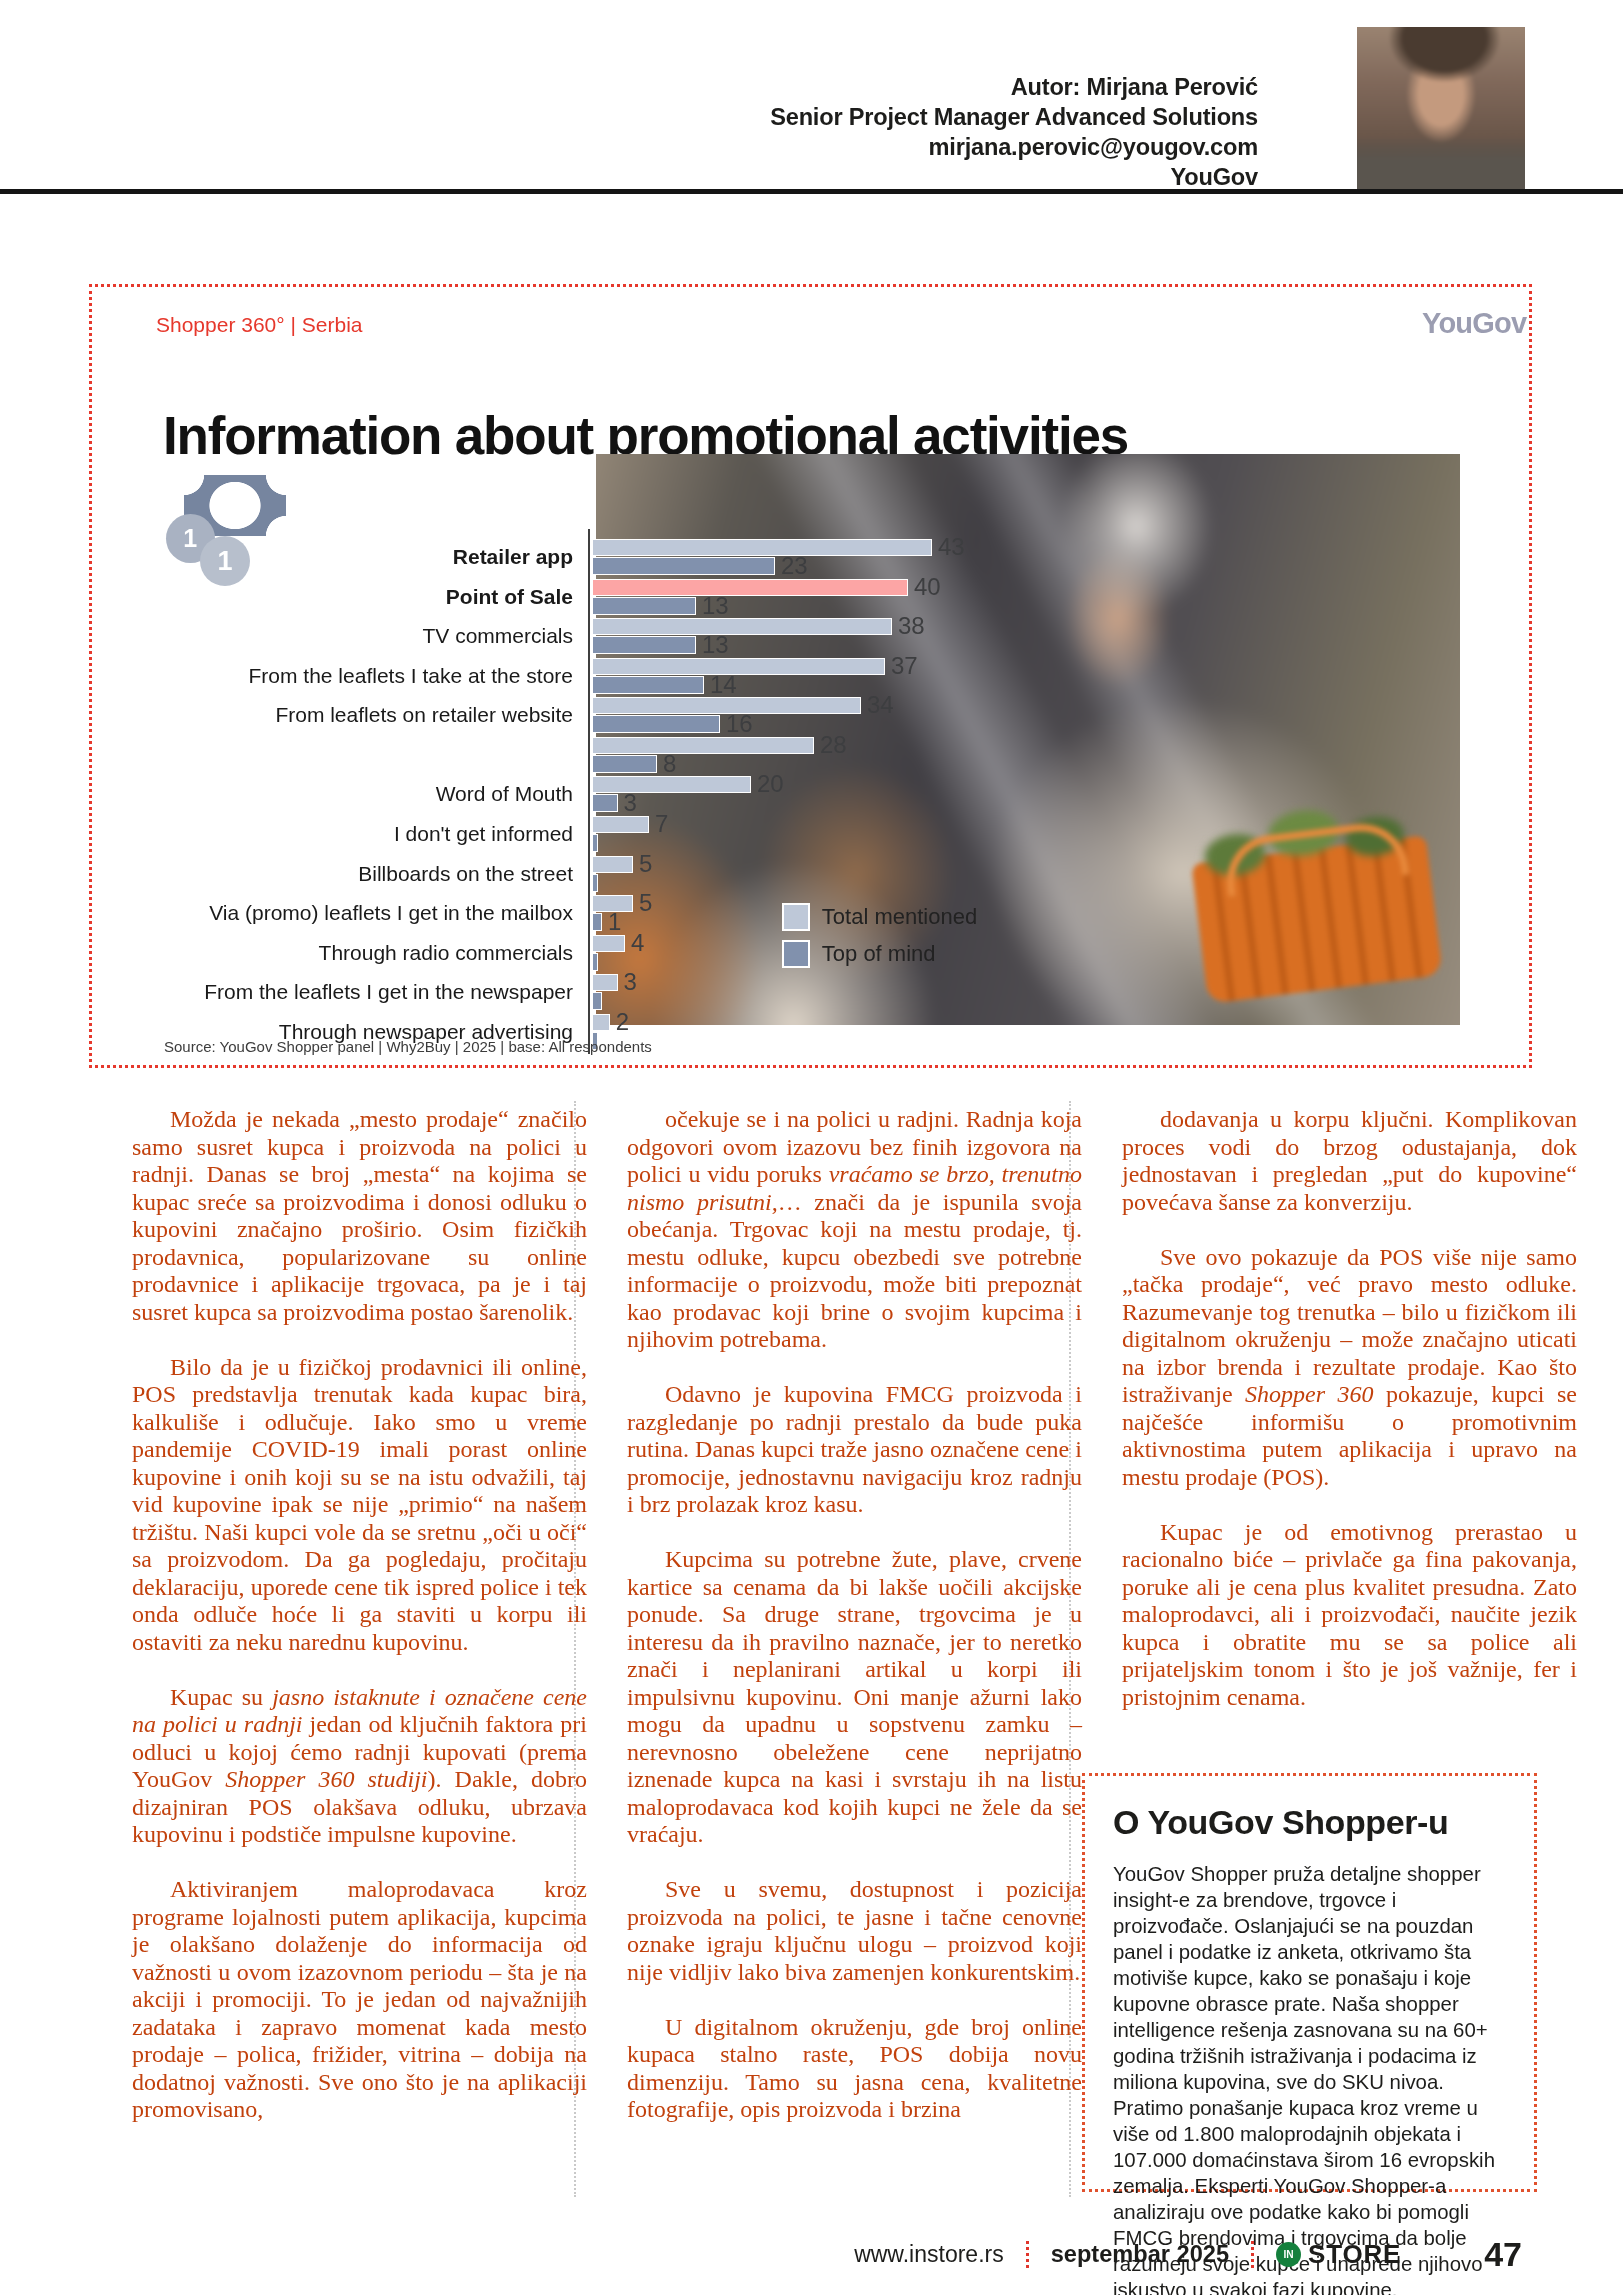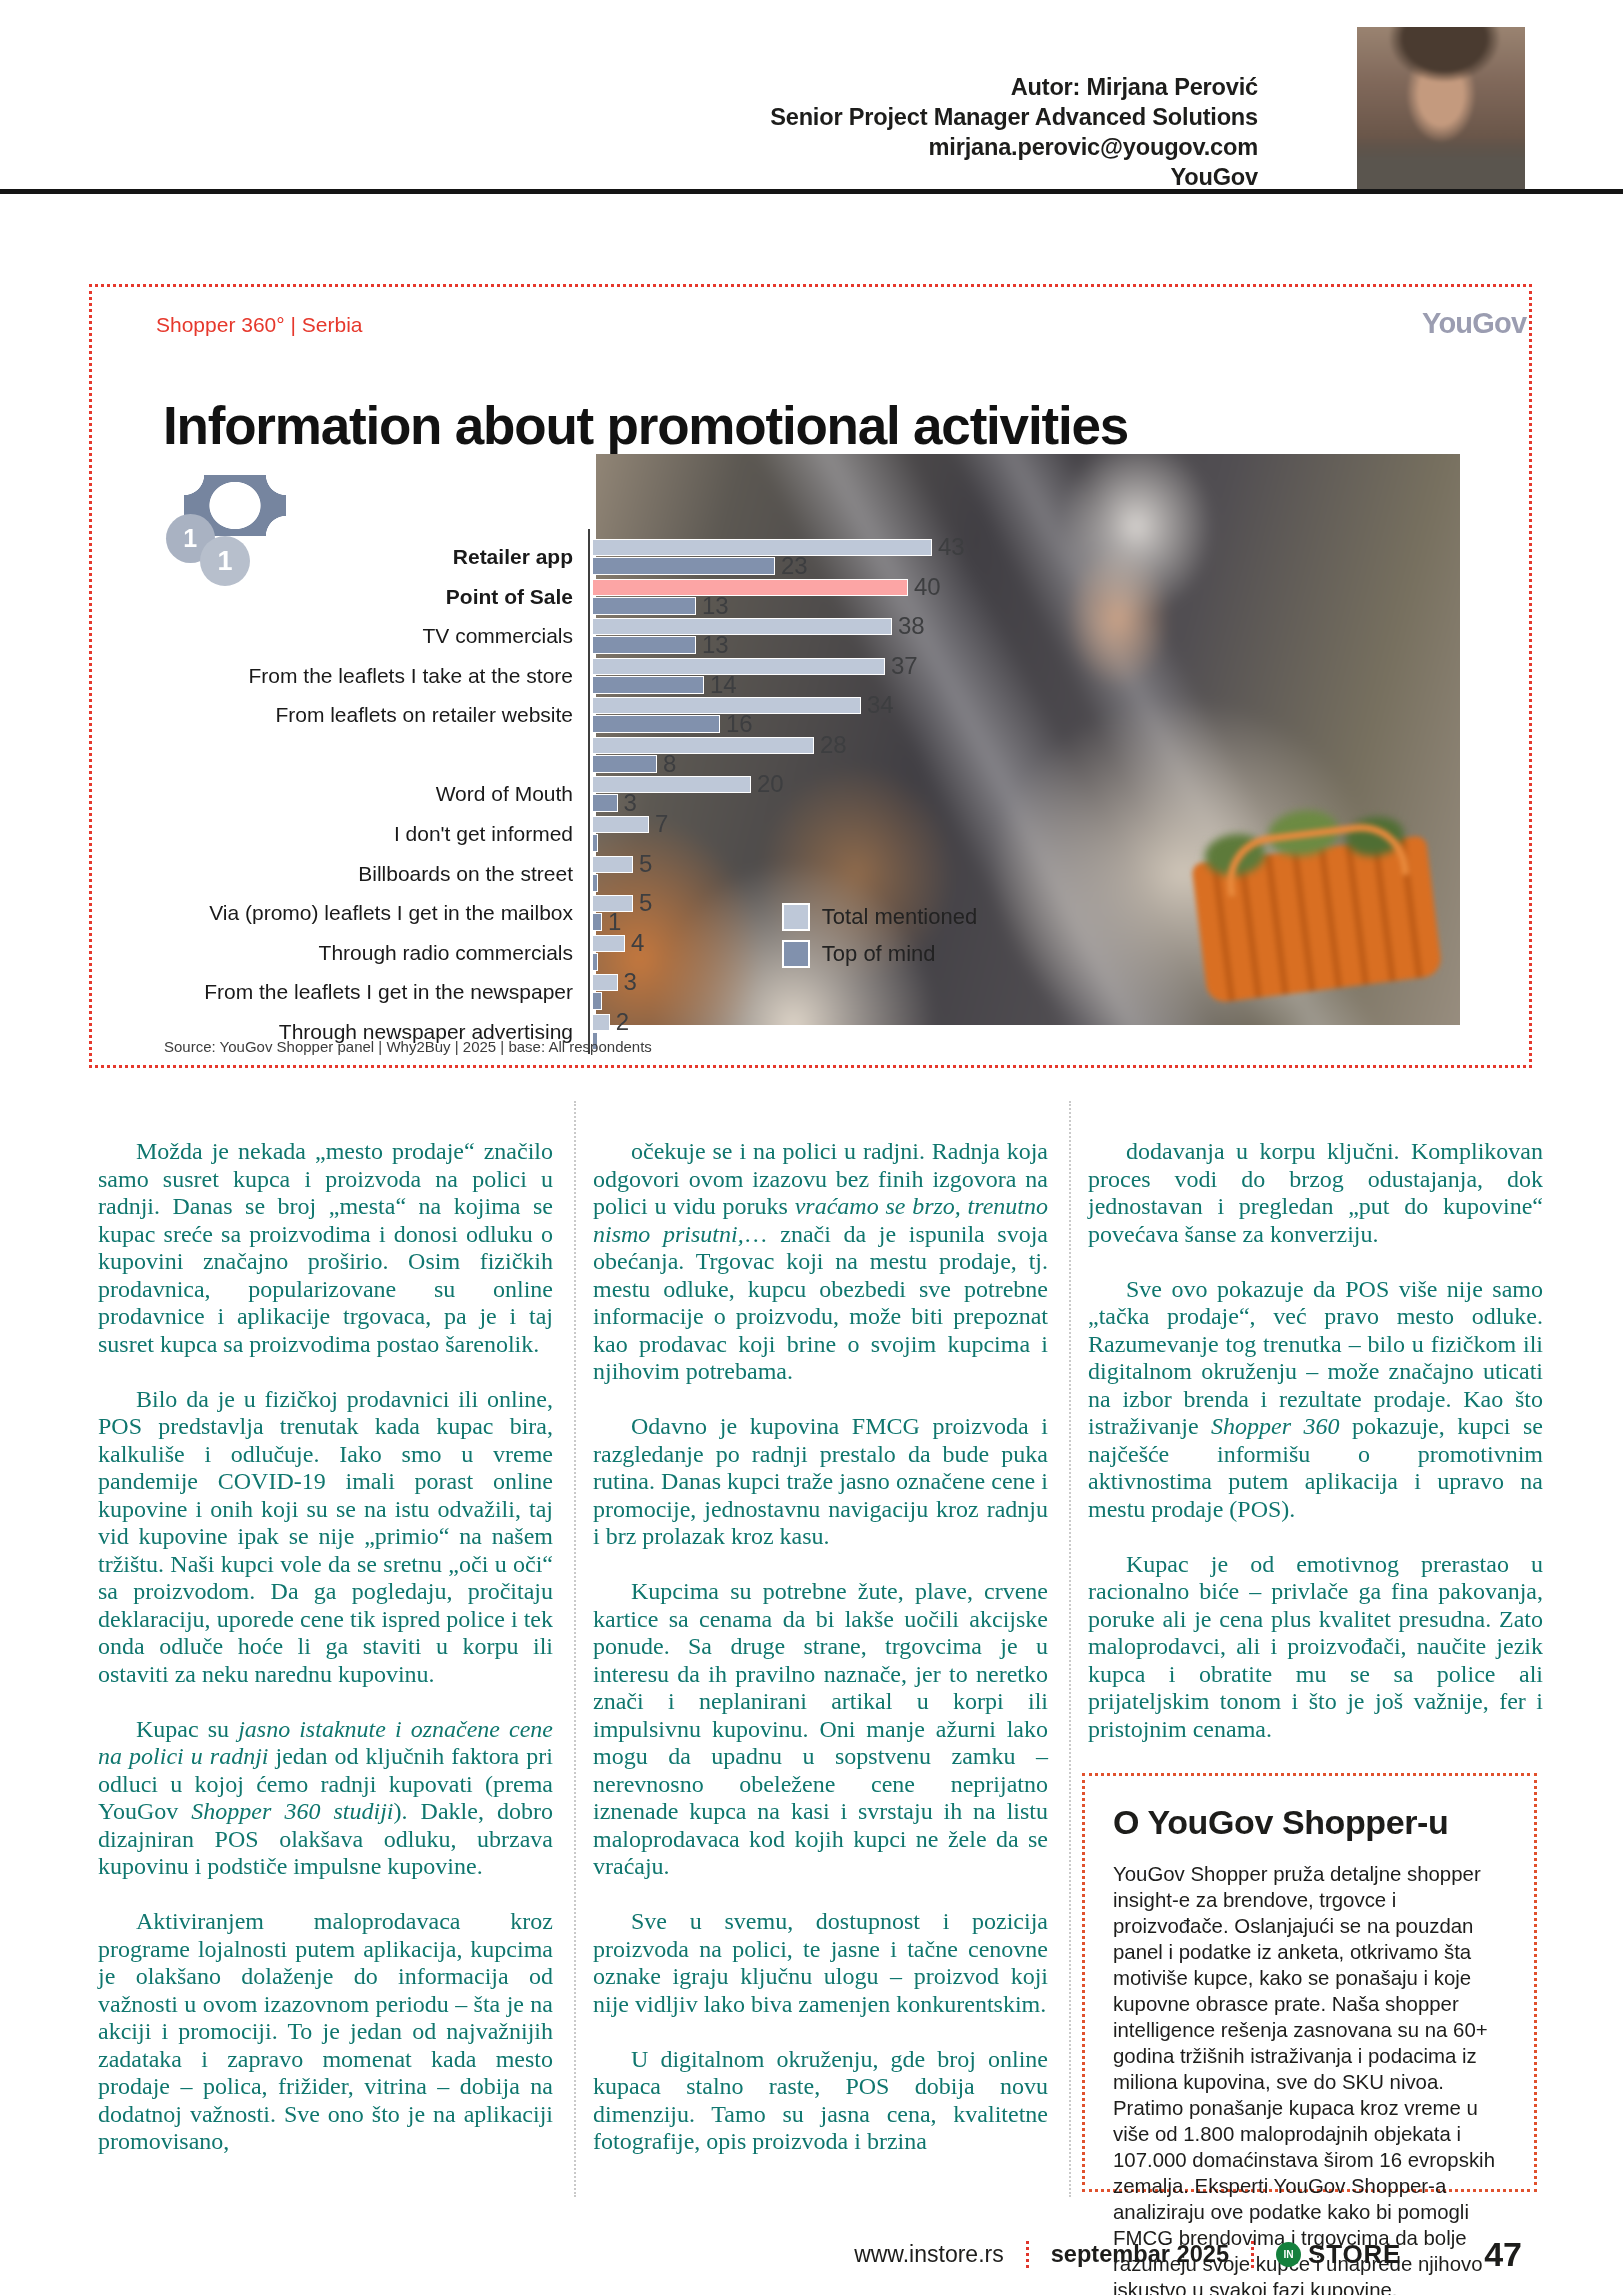--- a/index.html
+++ b/index.html
@@ -16,21 +16,21 @@
         radial-gradient(49px 68px at 50% 42%, #c49a7e 0 45%, rgba(196,154,126,0) 72%),
         linear-gradient(0deg, #5a554e 0 20%, rgba(90,85,78,0) 34%),
         linear-gradient(180deg,#9c8673 0%,#80685a 35%,#6b574a 65%,#4e443c 100%);}
   .header-rule{position:absolute;left:0;top:189px;width:1623px;height:4.7px;background:#151515;}
 
   
   .card{position:absolute;left:89px;top:284px;width:1443px;height:784px;
         border:3.9px dotted #e6382c;box-sizing:border-box;background:#fff;}
   .kicker{position:absolute;left:64px;top:26px;font-size:21px;color:#e6382c;}
   .ylogo{position:absolute;left:1330px;top:20.4px;font-size:29px;font-weight:bold;color:#9b9db1;letter-spacing:-0.8px;}
-  .card-title{position:absolute;left:71px;top:108px;margin:0;font-size:53px;line-height:61px;
+  .card-title{position:absolute;left:71px;top:118px;margin:0;font-size:53px;line-height:61px;
               font-weight:bold;color:#121212;letter-spacing:-1.2px;}
 
   
   .money{position:absolute;left:72px;top:183px;width:181px;height:126px;}
   .note{position:absolute;left:20.4px;top:4.7px;width:102px;height:61px;
         background:
           radial-gradient(circle 20.4px at 0 0, #fff 97%, rgba(255,255,255,0)),
           radial-gradient(circle 20.4px at 100% 0, #fff 97%, rgba(255,255,255,0)),
           radial-gradient(circle 20.4px at 0 100%, #fff 97%, rgba(255,255,255,0)),
           radial-gradient(circle 20.4px at 100% 100%, #fff 97%, rgba(255,255,255,0)),
@@ -76,22 +76,22 @@
   .bar.s0{top:1.6px;}
   .bar.s1{top:20.4px;}
   .bval{position:absolute;left:100%;margin-left:7px;top:50%;transform:translateY(-50%);
         font-size:24px;color:#3d3e40;white-space:nowrap;}
   .legend{position:absolute;left:690px;top:616px;display:flex;flex-direction:column;gap:9.4px;}
   .litem{display:flex;align-items:center;gap:11.8px;font-size:22px;color:#222;}
   .lgsq{width:28px;height:28px;border:2.4px solid #fff;box-sizing:border-box;}
   .source{position:absolute;left:72px;top:751px;font-size:15px;color:#3c3c3c;text-align:center;}
 
   
-  .col{position:absolute;top:1138px;width:455px;font-family:"Liberation Serif",serif;
-       font-size:24px;line-height:27.5px;text-align:justify;color:#0f766e;}
+  .col{position:absolute;top:1106px;width:455px;font-family:"Liberation Serif",serif;
+       font-size:24px;line-height:27.5px;text-align:justify;color:#c2410c;margin-left:34px;}
   .col p{margin:0 0 27.5px 0;text-indent:38px;}
   .col .it{font-style:italic;}
   #col1{left:98px;} #col2{left:593px;} #col3{left:1088px;}
   .csep{position:absolute;top:1101px;height:1096px;width:0;border-left:2.4px dotted #c9c9c9;}
   .csep1{left:574px;} .csep2{left:1069px;}
 
   
   .infobox{position:absolute;left:1082px;top:1773px;width:455px;height:419px;box-sizing:border-box;
            border:3.9px dotted #e0512d;padding:23.6px 22px 17.3px 28px;background:#fff;}
   .ib-title{font-size:34px;font-weight:bold;color:#1d1d1b;margin:3.1px 0 19px 0;letter-spacing:-0.4px;}

